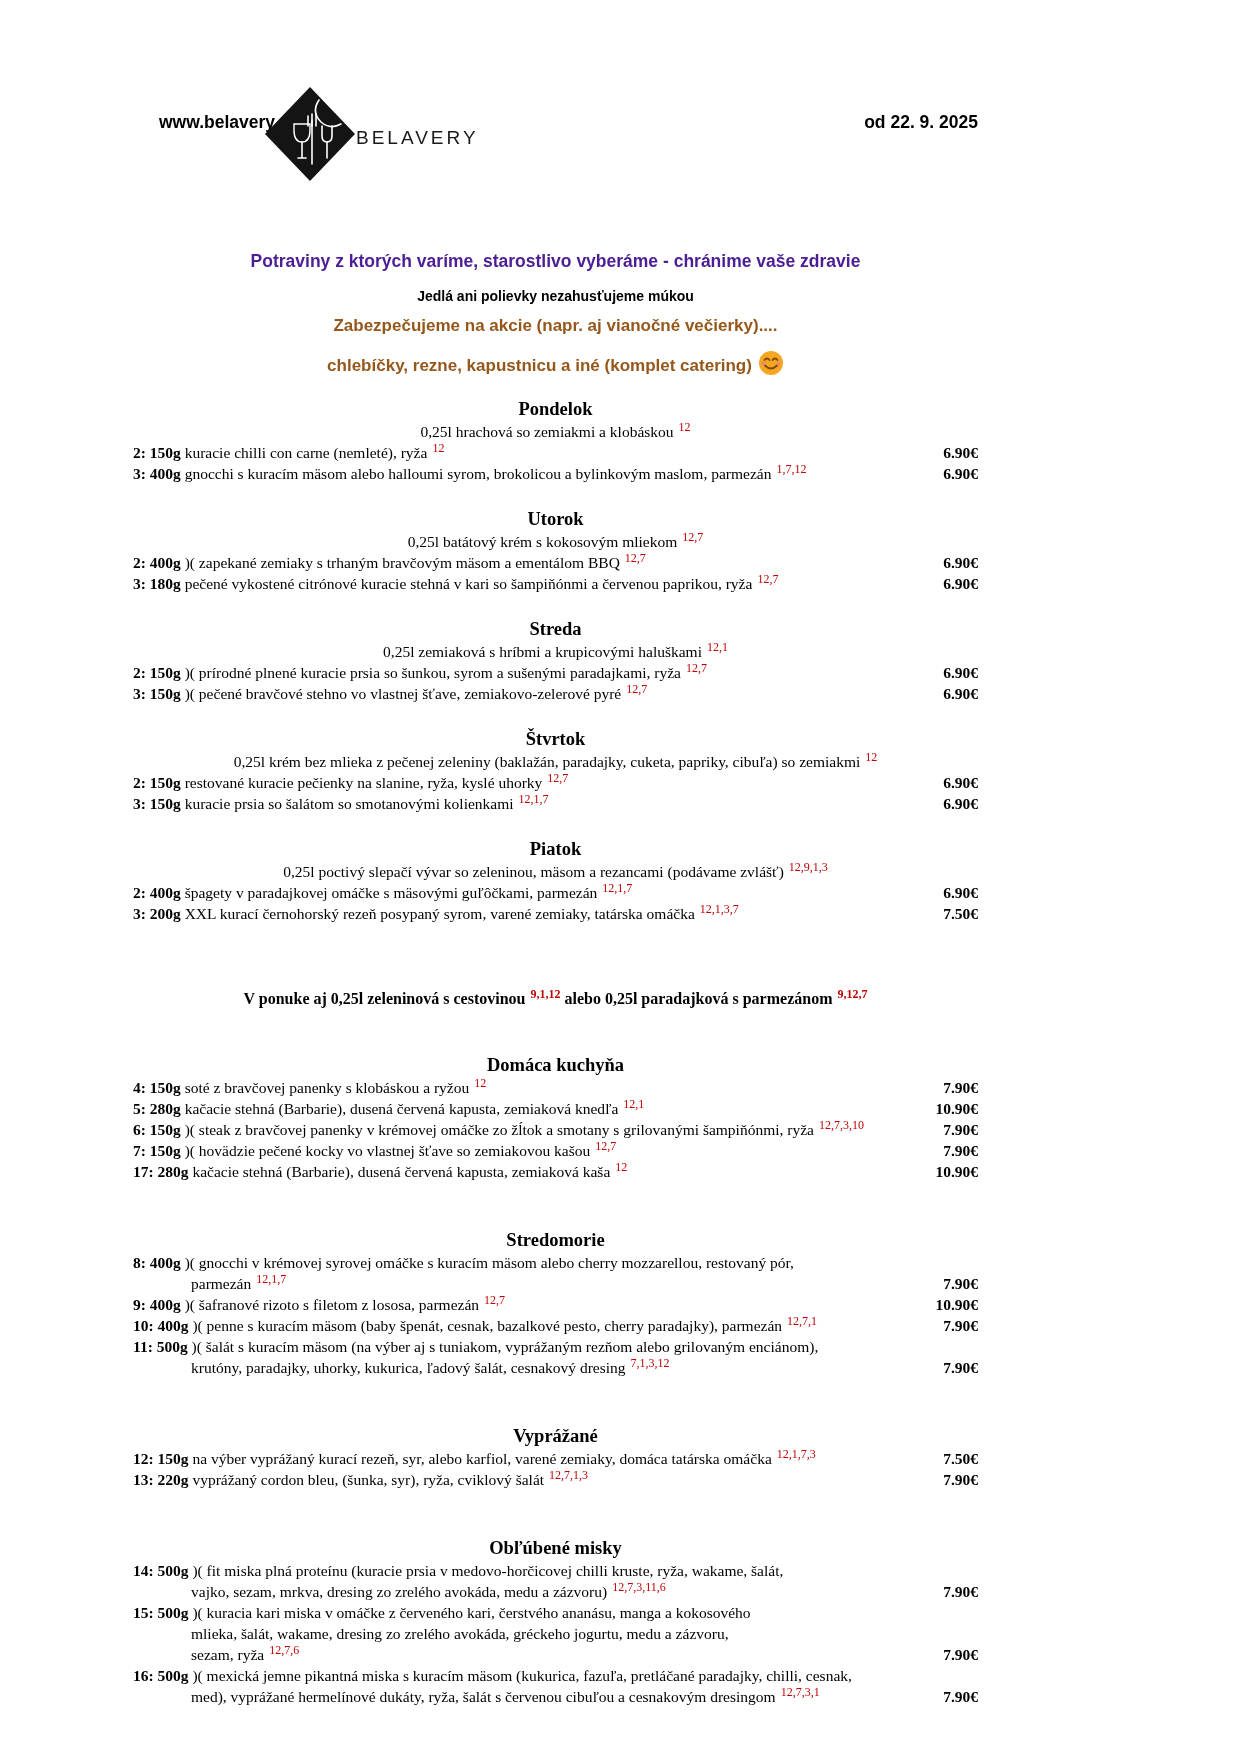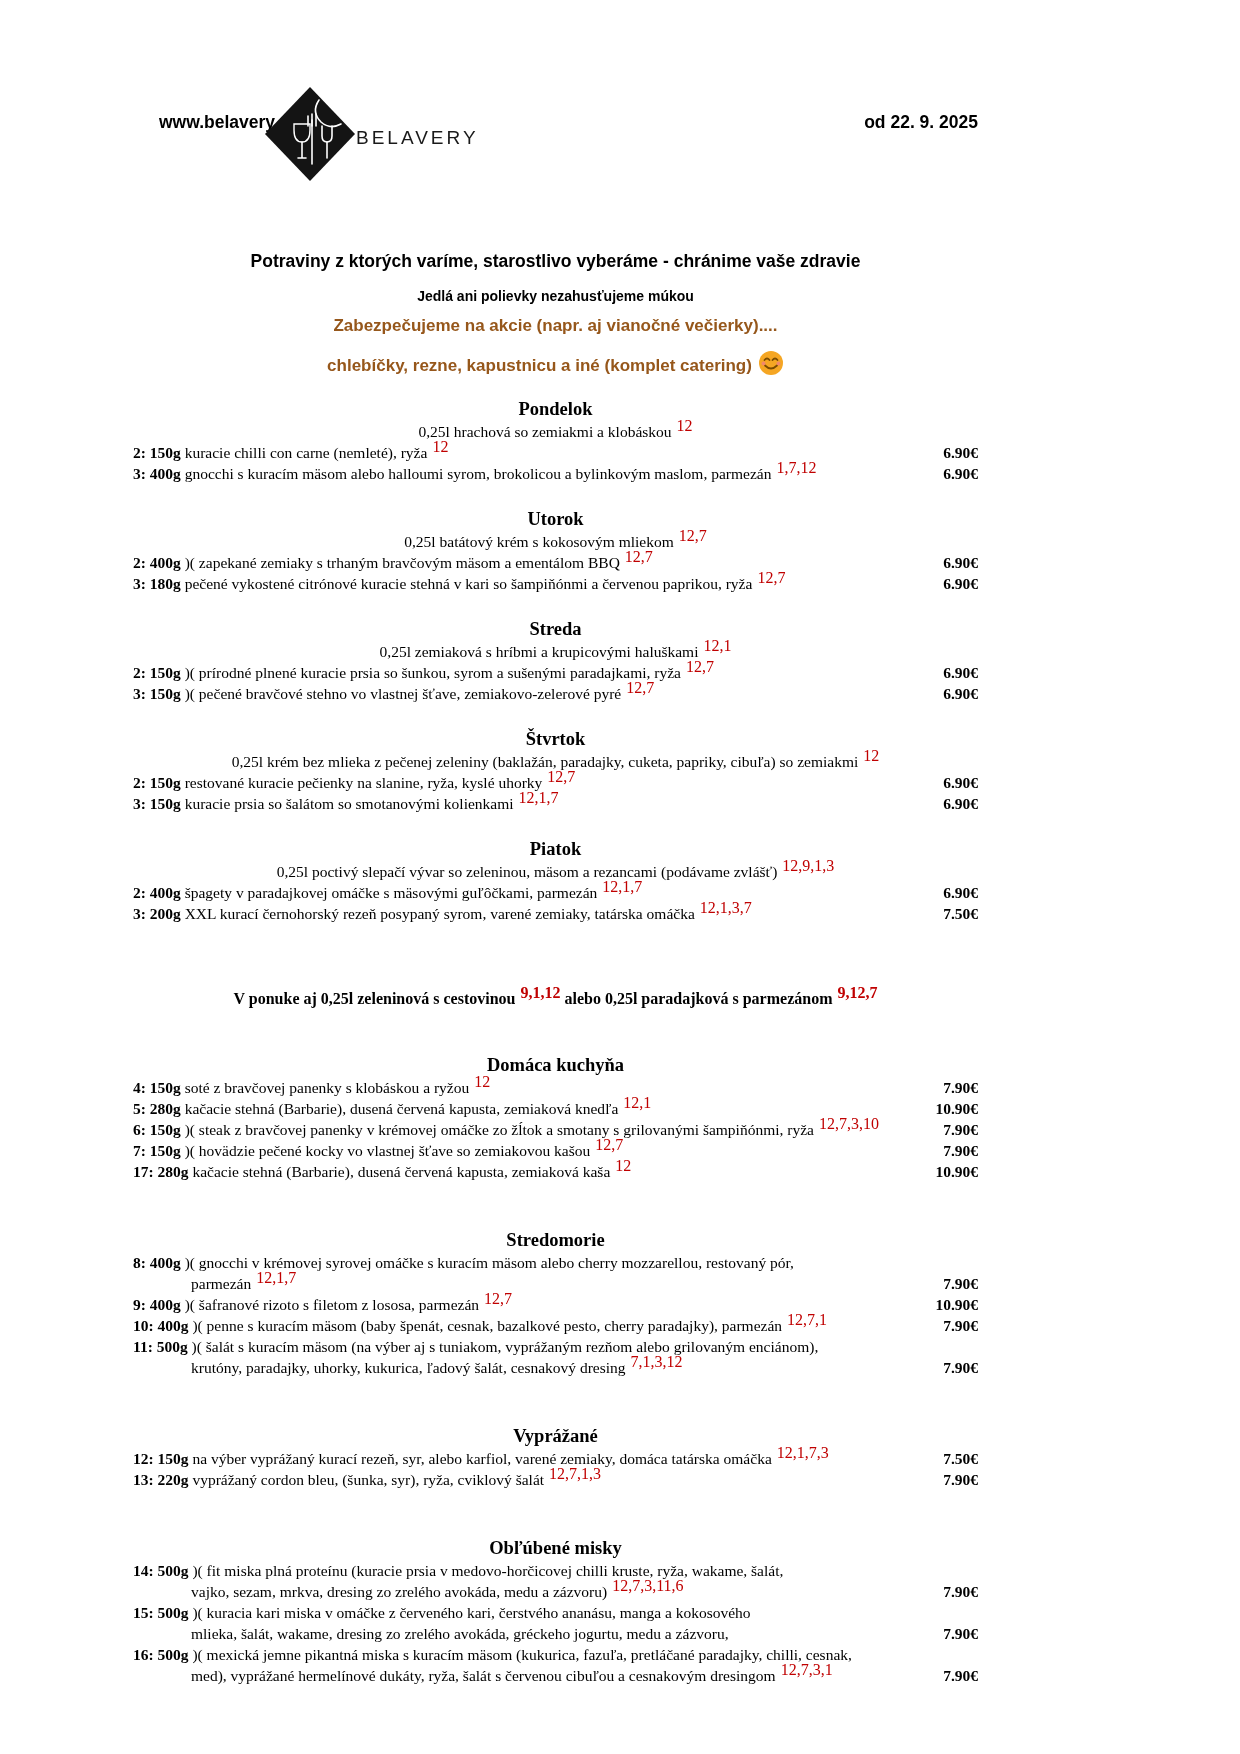--- a/index.html
+++ b/index.html
@@ -27,21 +27,21 @@
   .menu{margin-top:6px;font-size:15.5px;line-height:21px;}
   .section{margin-bottom:23px;}
   .section.other{margin-bottom:46px;}
   .sec-title{text-align:center;font-weight:bold;font-size:18.5px;line-height:24px;}
   .soup-line{text-align:center;}
   .item-row{display:flex;}
   .item-text{flex:1;}
   .line.cont{padding-left:58px;}
   .prefix{font-weight:bold;}
   .price{width:74px;text-align:right;font-weight:bold;align-self:flex-end;white-space:nowrap;}
-  sup.alg{color:#c00000;font-size:16px;line-height:0;vertical-align:super;margin-left:5px;white-space:nowrap;}
+  sup.alg{color:#c00000;font-size:12px;line-height:0;vertical-align:super;margin-left:5px;white-space:nowrap;}
   .mid-note{text-align:center;font-weight:bold;margin:64px 0 44px 0;font-size:16px;}
 </style>
 </head>
 <body>
 
 <div class="logo-wrap">
   <div class="logo-inner">
     <span>
       <svg width="92" height="96" viewBox="0 0 92 96">
         <polygon points="46,1 91,48 46,95 1,48" fill="#141414"></polygon>
@@ -60,21 +60,21 @@
   </div>
 </div>
 
 <div class="page">
 
   <div class="top-row">
     <span class="top-left">www.belavery.sk</span>
     <span>od 22. 9. 2025</span>
   </div>
 
-  <div class="tagline" style="color: #000000;">Potraviny z ktorých varíme, starostlivo vyberáme - chránime vaše zdravie</div>
+  <div class="tagline" style="color: #4c1d95;">Potraviny z ktorých varíme, starostlivo vyberáme - chránime vaše zdravie</div>
   <div class="small-note">Jedlá ani polievky nezahusťujeme múkou</div>
 
   <div class="promo" style="color: rgb(150, 87, 27);">
     <div>Zabezpečujeme na akcie (napr. aj vianočné večierky)....</div>
     <div>
       <span>chlebíčky, rezne, kapustnicu a iné (komplet catering)</span><span class="smiley"><svg width="26" height="26" viewBox="0 0 26 26">
         <circle cx="13" cy="13" r="12" fill="#f5a623"></circle>
         <path d="M6.5,10 q2.5,-3 5,0" stroke="#7a4b00" stroke-width="1.8" fill="none" stroke-linecap="round"></path>
         <path d="M14.5,10 q2.5,-3 5,0" stroke="#7a4b00" stroke-width="1.8" fill="none" stroke-linecap="round"></path>
         <path d="M7,15.5 q6,6 12,0" stroke="#7a4b00" stroke-width="1.8" fill="none" stroke-linecap="round"></path>
@@ -252,20 +252,21 @@
             <div class="item-text">
               <div class="line"><span class="prefix">14: 500g </span>)( fit miska plná proteínu (kuracie prsia v medovo-horčicovej chilli kruste, ryža, wakame, šalát,</div>
               <div class="line cont">vajko, sezam, mrkva, dresing zo zrelého avokáda, medu a zázvoru)<sup class="alg">12,7,3,11,6</sup></div>
             </div>
             <div class="price">7.90€</div>
           </div>
           <div class="item-row">
             <div class="item-text">
               <div class="line"><span class="prefix">15: 500g </span>)( kuracia kari miska v omáčke z červeného kari, čerstvého ananásu, manga a kokosového</div>
               <div class="line cont">mlieka, šalát, wakame, dresing zo zrelého avokáda, gréckeho jogurtu, medu a zázvoru,</div>
+              <div class="line cont">sezam, ryža<sup class="alg">12,7,6</sup></div>
             </div>
             <div class="price">7.90€</div>
           </div>
           <div class="item-row">
             <div class="item-text">
               <div class="line"><span class="prefix">16: 500g </span>)( mexická jemne pikantná miska s kuracím mäsom (kukurica, fazuľa, pretláčané paradajky, chilli, cesnak,</div>
               <div class="line cont">med), vyprážané hermelínové dukáty, ryža, šalát s červenou cibuľou a cesnakovým dresingom<sup class="alg">12,7,3,1</sup></div>
             </div>
             <div class="price">7.90€</div>
           </div>

